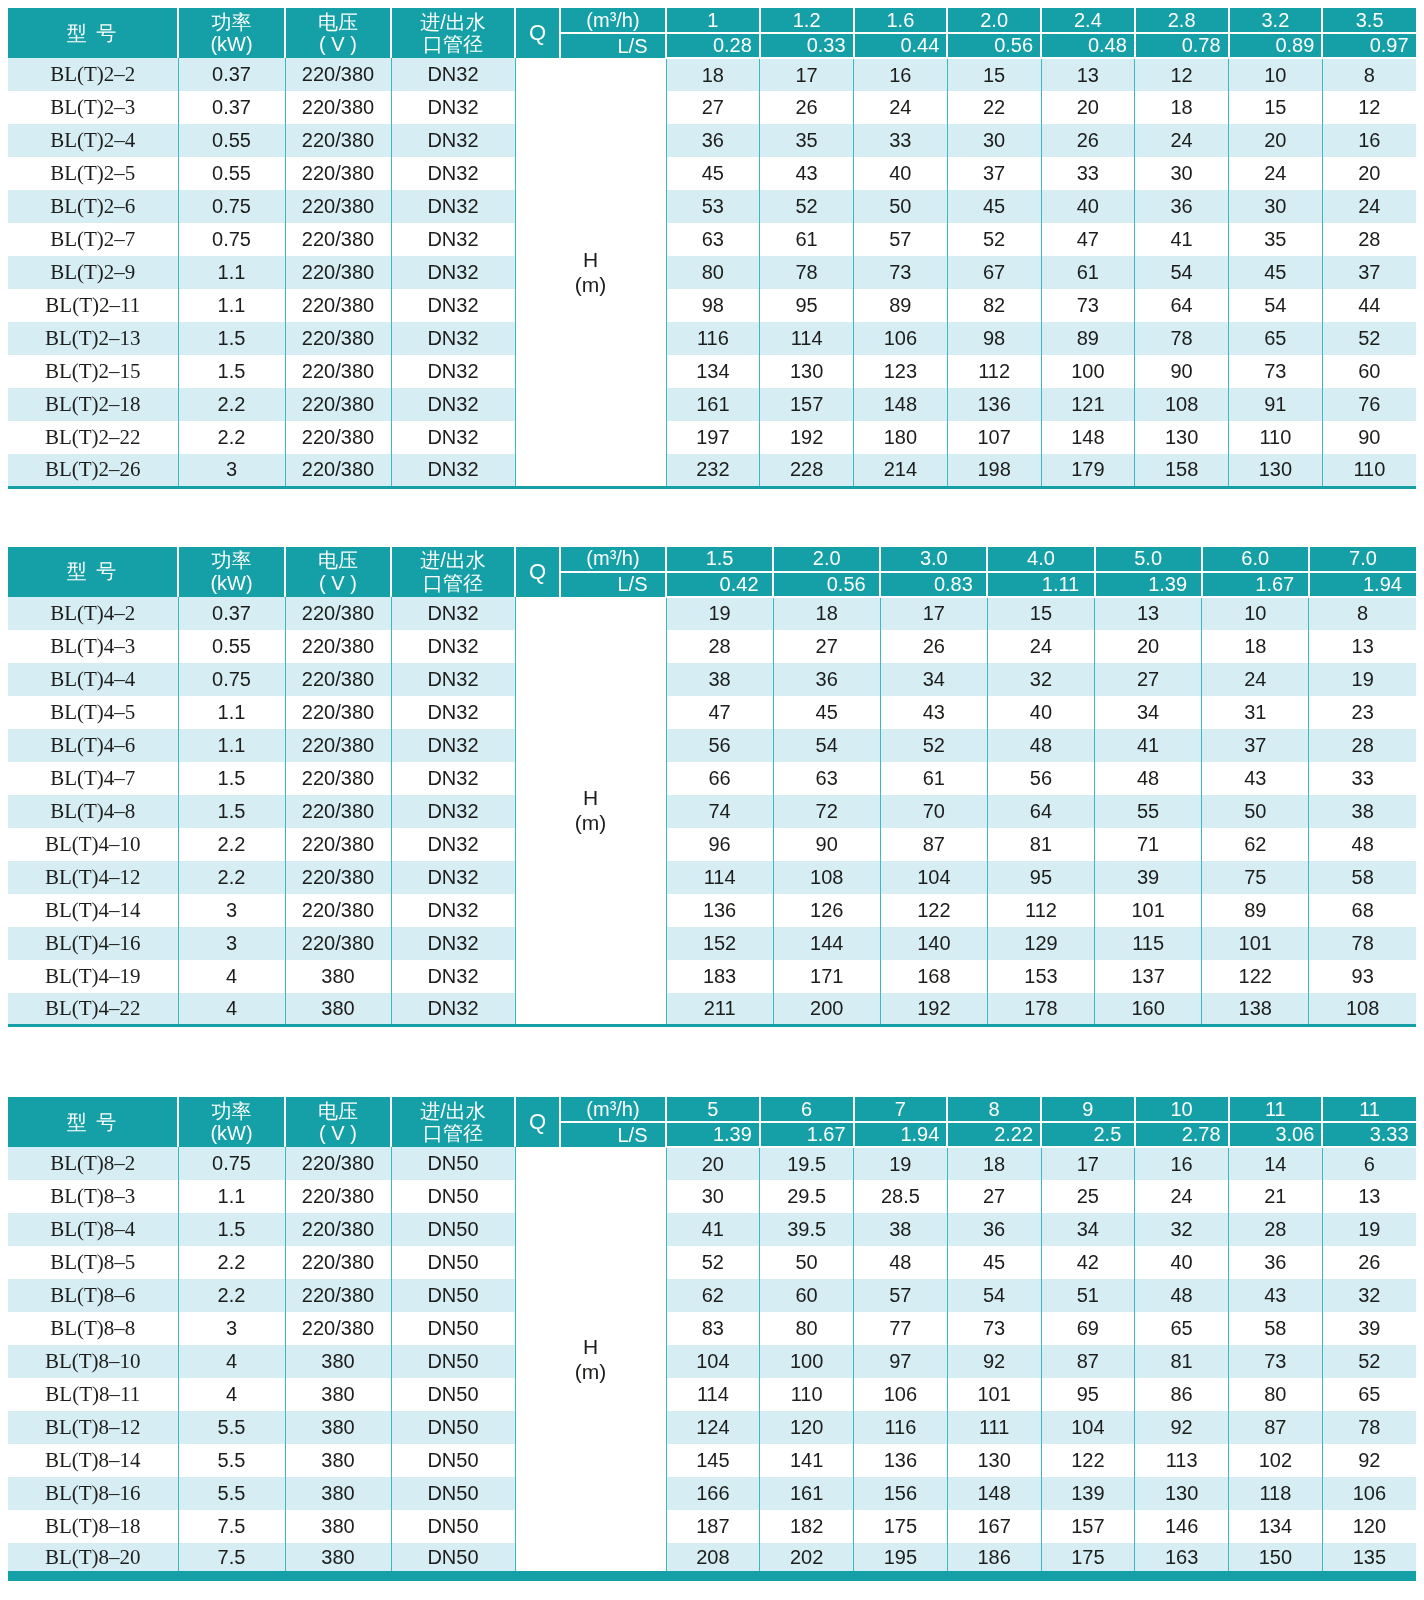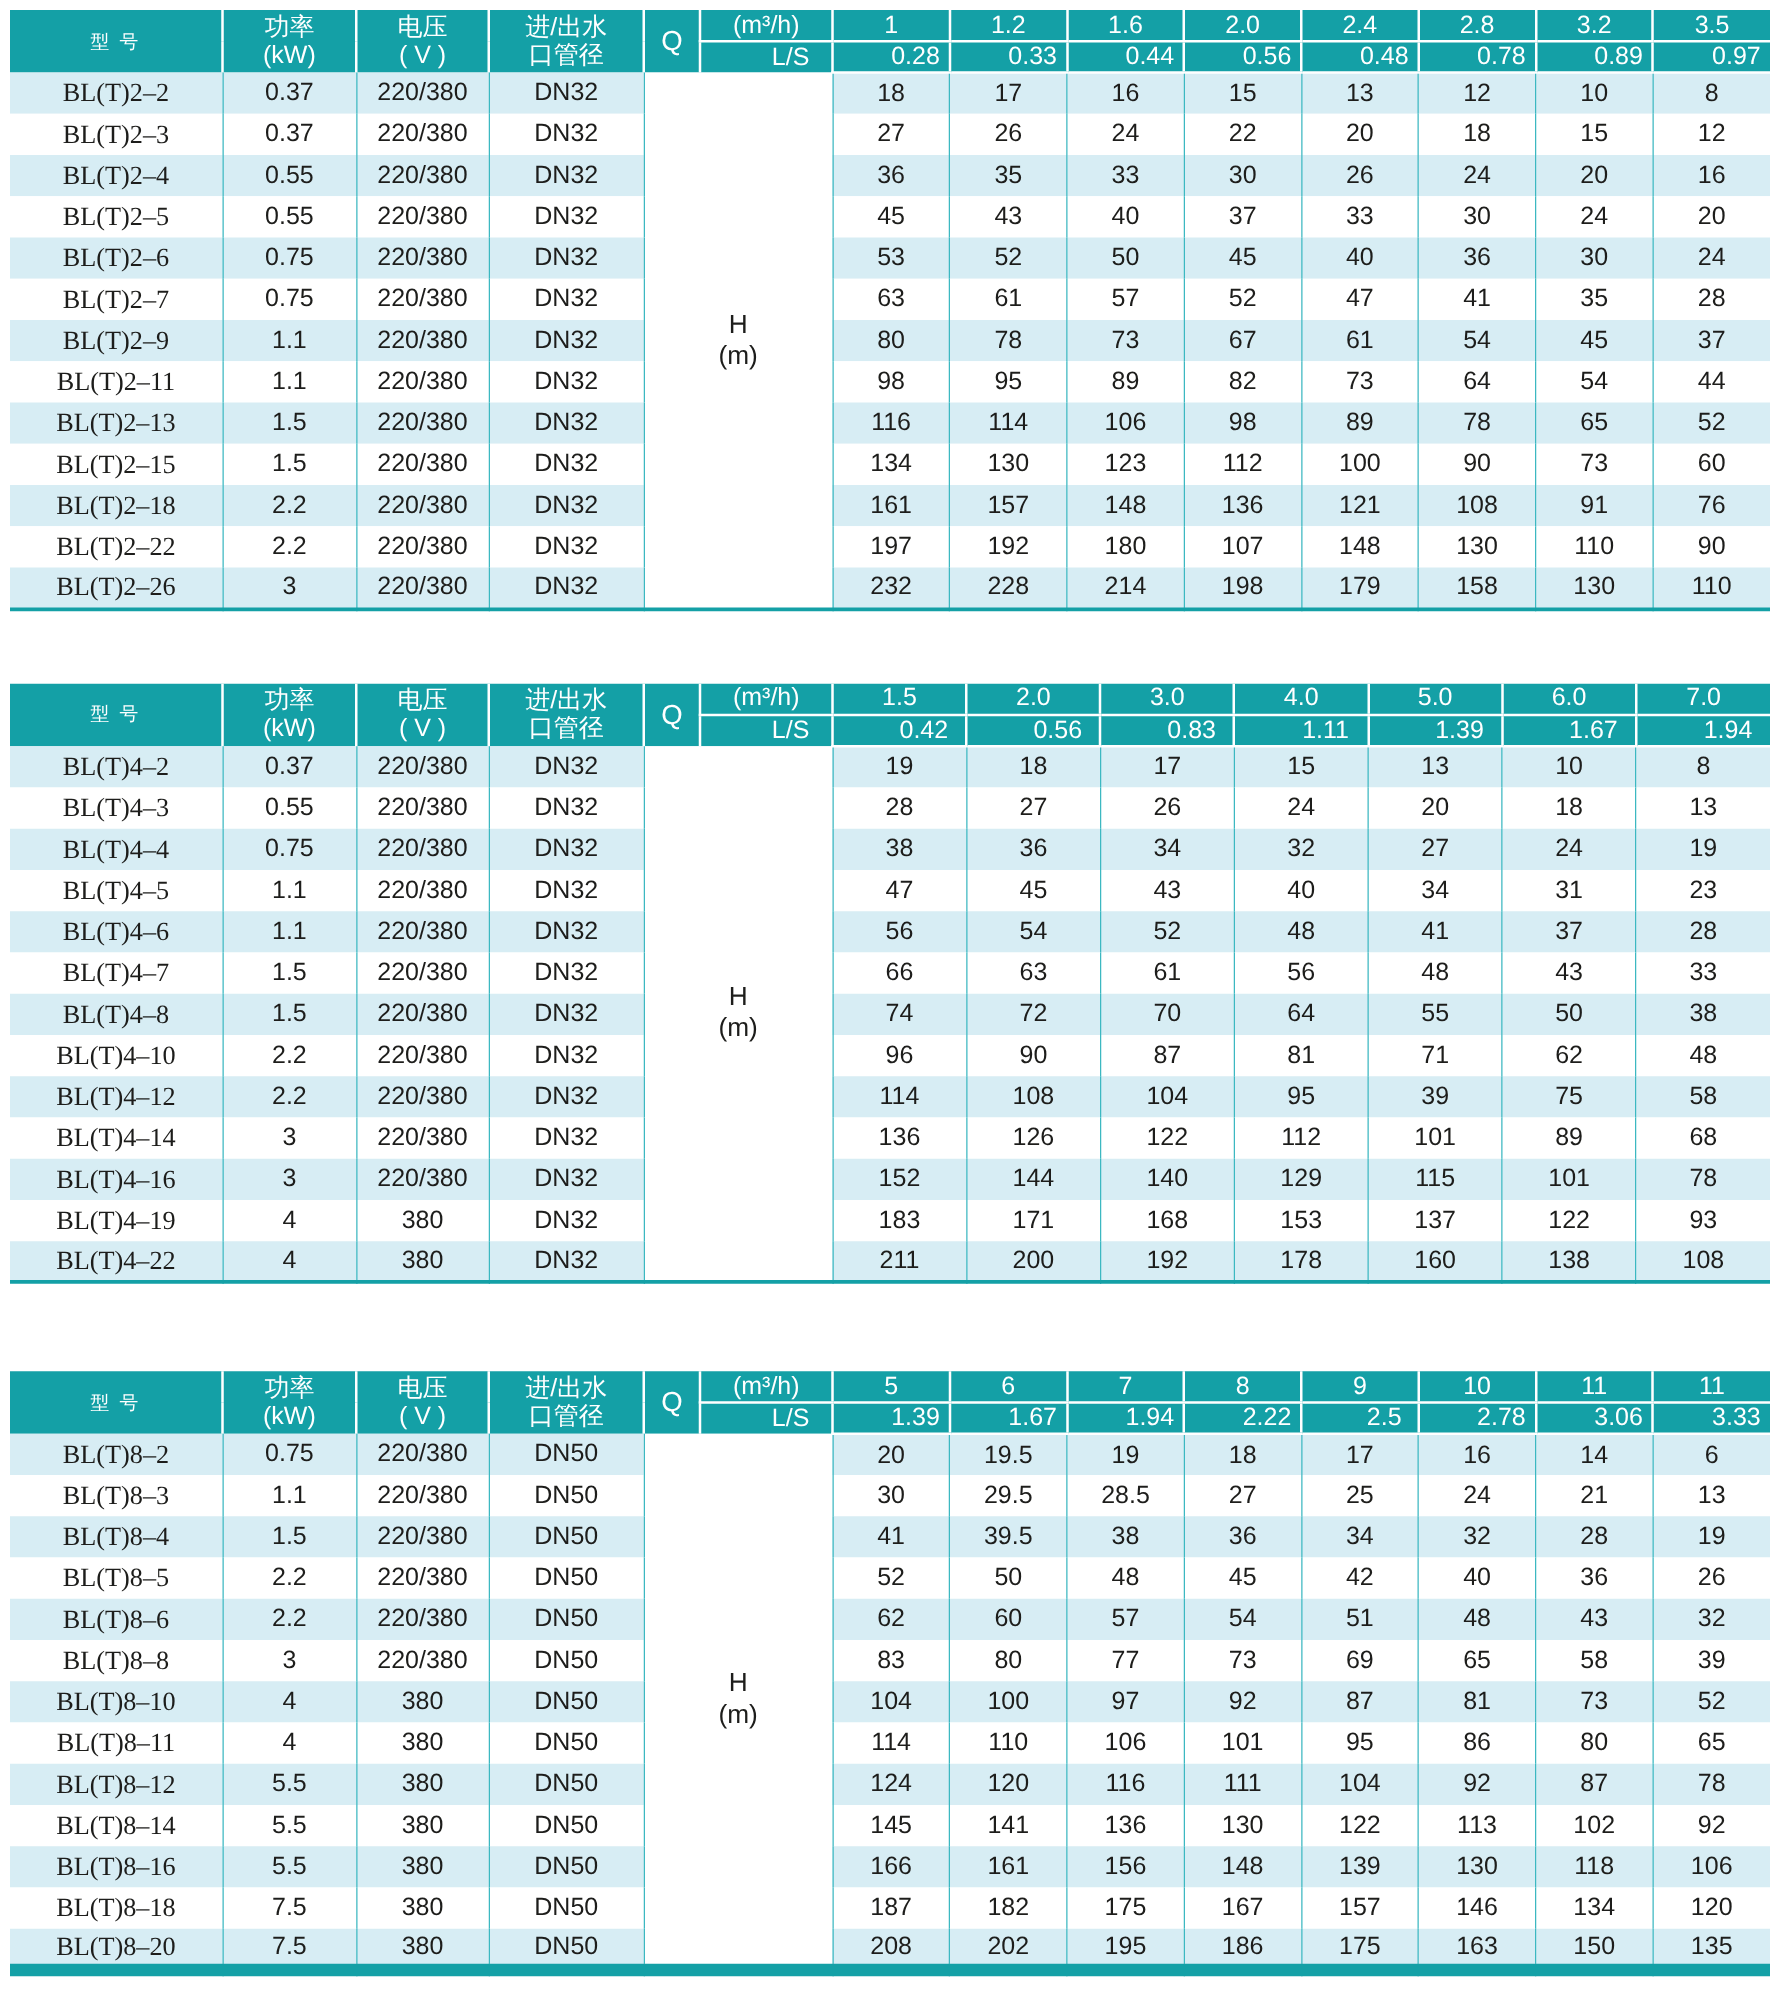--- a/index.html
+++ b/index.html
@@ -31,21 +31,21 @@
   thead th {
     background:var(--teal,#14a0a6);
     color:#ffffff;
     font-weight:normal;
     text-align:center;
     vertical-align:middle;
     border-left:2px solid #ffffff;
     padding:0;
     font-size:20px;
   }
-  thead th.first { border-left:none; font-size:15px; letter-spacing:2px; }
+  thead th.first { border-left:none; font-size:20px; letter-spacing:2px; }
   tr.r1 th { height:25px; }
   tr.r2 th { height:24px;padding-left:39px; }
   th.two-line { line-height:1.12; }
   th .l { display:block; line-height:1.12; font-size:20px; }
   th.q-th { font-size:22px; }
   th.unit-th, th.flow-th { border-bottom:2px solid #ffffff;margin-top:40px; }
 
   tbody td {
     height:33px;
     text-align:center;

